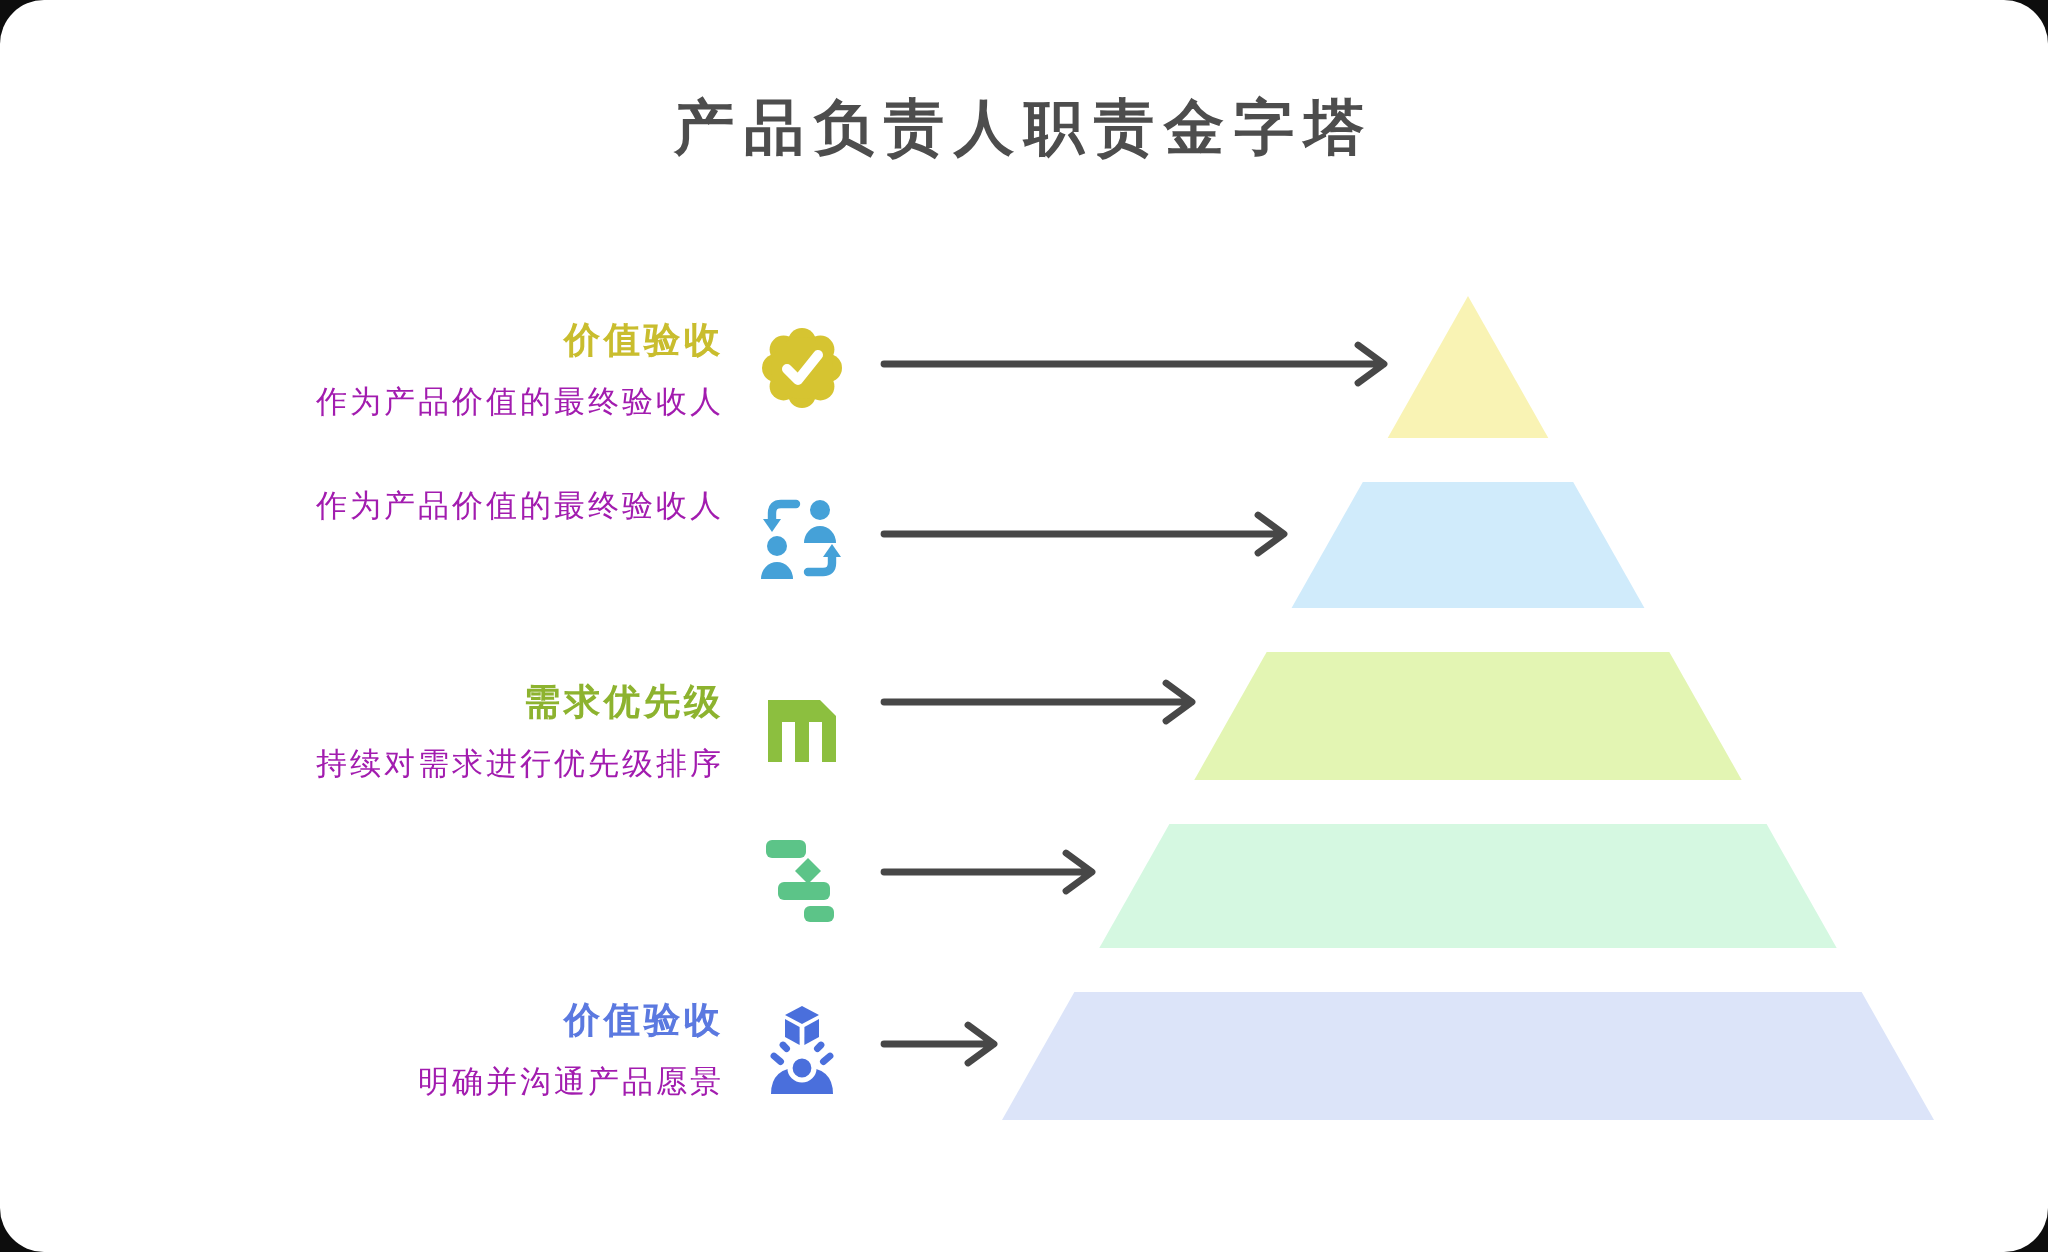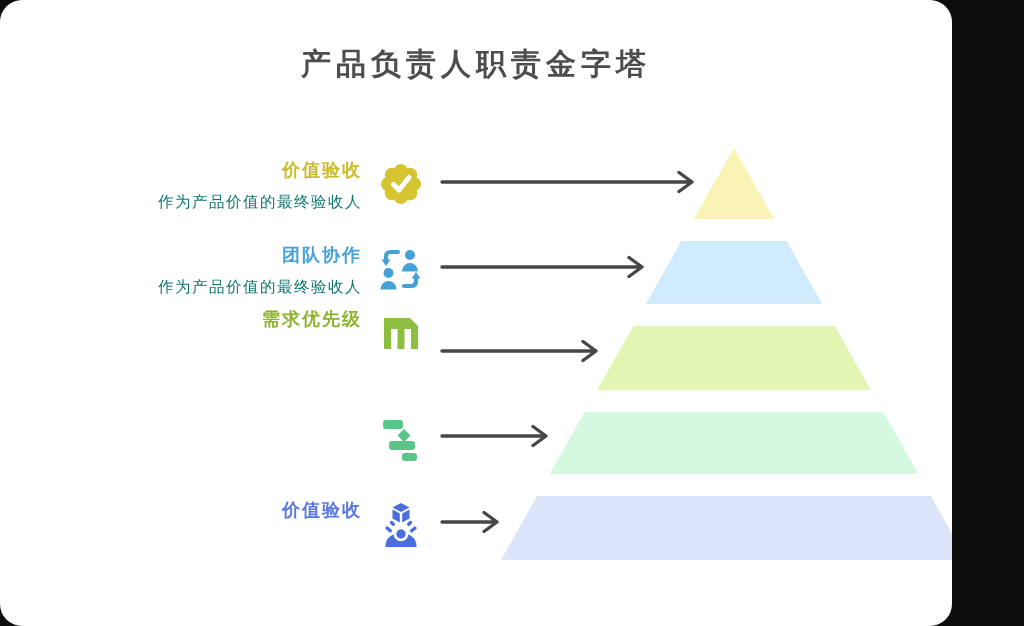--- a/index.html
+++ b/index.html
@@ -3,21 +3,21 @@
 <meta charset="utf-8">
 <style>
   html, body {
     margin: 0;
     padding: 0;
     background: #0d0d0d;
     font-family: "Liberation Serif", "DejaVu Serif", serif;
   }
   .canvas {
     position: relative;
-    width: 952px;
+    width: 1024px;
     height: 626px;
     background: #ffffff;
     border-radius: 22px;
     overflow: hidden;
   }
   .title {
     position: absolute;
     top: 44px;
     left: 0;
     width: 100%;
@@ -51,21 +51,21 @@
   .level-label {
     font-size: 18px;
     font-weight: bold;
     letter-spacing: 2px;
     line-height: 22px;
     margin-bottom: 11px;
   }
   .level-desc {
     font-size: 15.5px;
     letter-spacing: 1.5px;
-    color: #0f766e;
+    color: #a21caf;
     line-height: 20px;
   }
   .icon-box {
     position: absolute;
     left: 377px;
     top: 1px;
     width: 48px;
     height: 48px;
   }
   .icon-box svg { display: block; }
@@ -108,42 +108,42 @@
             <circle cx="33.2" cy="14.8" r="7"></circle>
           <circle cx="24" cy="24" r="15.5"></circle>
         </g>
         <path d="M16.5 24.5 L22 30 L32 17.5" stroke="#ffffff" stroke-width="5" fill="none" stroke-linecap="round" stroke-linejoin="round"></path>
       </svg>
     </div>
   </div>
 
   <div class="row" style="top:244px;">
     <div class="text-col">
-      <div class="level-label" style="color: rgb(72, 162, 217);">团队协作</div>
       <div class="level-desc">作为产品价值的最终验收人</div>
     </div>
     <div class="icon-box" style="color: rgb(69, 161, 216);">
       <svg width="48" height="48" viewBox="0 0 48 48">
         <g fill="currentColor">
           <circle cx="33" cy="10" r="5"></circle>
           <path d="M25 26.5 a8 8.5 0 0 1 16 0 z"></path>
           <circle cx="11.5" cy="28" r="5"></circle>
           <path d="M3.5 44.5 a8 8.5 0 0 1 16 0 z"></path>
           <polygon points="4.5,14.5 13.5,14.5 9,21"></polygon>
           <polygon points="34.5,33.5 43.5,33.5 39,27"></polygon>
         </g>
         <path d="M21 7 H13.5 Q9 7 9 11.5 V15" stroke="currentColor" stroke-width="4.2" fill="none" stroke-linecap="round"></path>
         <path d="M27 41 H34.5 Q39 41 39 36.5 V33" stroke="currentColor" stroke-width="4.2" fill="none" stroke-linecap="round"></path>
       </svg>
     </div>
   </div>
 
-  <div class="row" style="top:308px;">
+  <div class="row" style="top:340px;">
     <div class="text-col">
       <div class="level-label" style="color: rgb(141, 179, 47);">需求优先级</div>
+      <div class="level-desc">持续对需求进行优先级排序</div>
     </div>
     <div class="icon-box" style="color: rgb(140, 191, 63);">
       <svg width="48" height="48" viewBox="0 0 48 48">
         <g fill="currentColor">
           <polygon points="7,9 33,9 41,17 41,20 7,20"></polygon>
           <rect x="7" y="19" width="7" height="21"></rect>
           <rect x="20.5" y="19" width="7" height="21"></rect>
           <rect x="34" y="19" width="7" height="21"></rect>
         </g>
       </svg>
@@ -159,20 +159,21 @@
           <rect x="12" y="27" width="26" height="9" rx="3"></rect>
           <rect x="25" y="39" width="15" height="8" rx="3"></rect>
         </g>
       </svg>
     </div>
   </div>
 
   <div class="row" style="top:499px;">
     <div class="text-col">
       <div class="level-label" style="color: rgb(91, 121, 224);">价值验收</div>
+      <div class="level-desc">明确并沟通产品愿景</div>
     </div>
     <div class="icon-box" style="color: rgb(74, 111, 220);">
       <svg width="48" height="48" viewBox="0 0 48 48">
         <g fill="currentColor">
           <polygon points="24,3 32.5,7.5 24,12 15.5,7.5"></polygon>
           <polygon points="15.5,9.5 22.8,13.5 22.8,22.5 15.5,18.5"></polygon>
           <polygon points="32.5,9.5 25.2,13.5 25.2,22.5 32.5,18.5"></polygon>
           <path d="M8.5 47 Q8.5 33.5 24 33.5 Q39.5 33.5 39.5 47 Z"></path>
         </g>
         <circle cx="24" cy="34" r="6" fill="currentColor" stroke="#ffffff" stroke-width="2.6"></circle>

